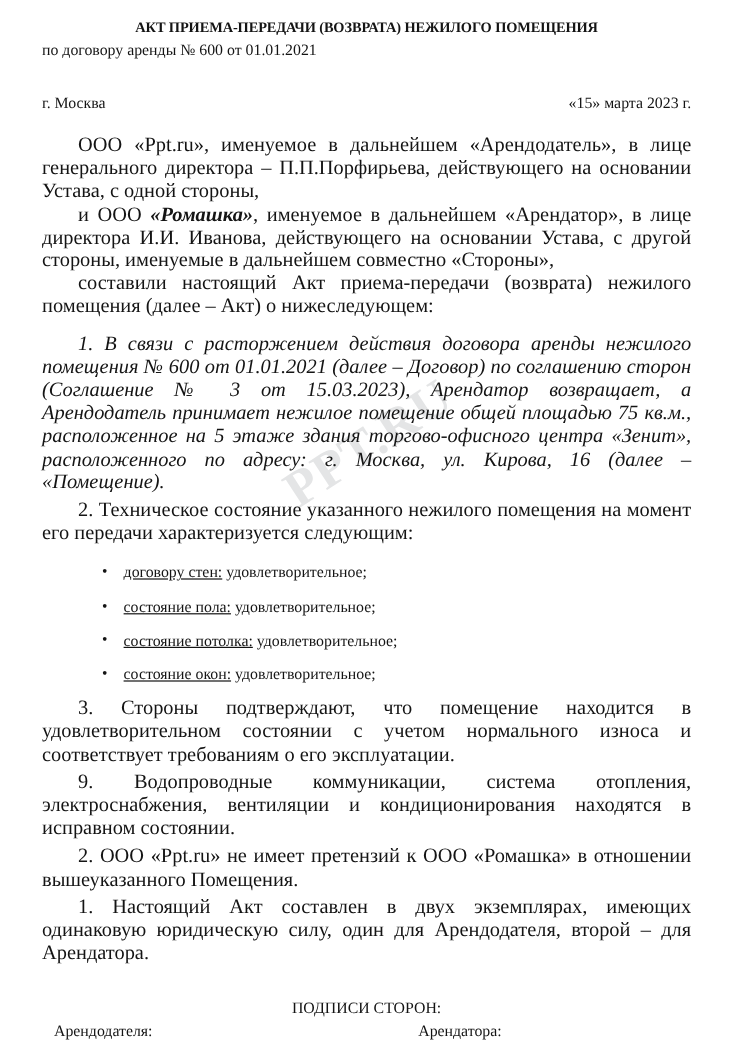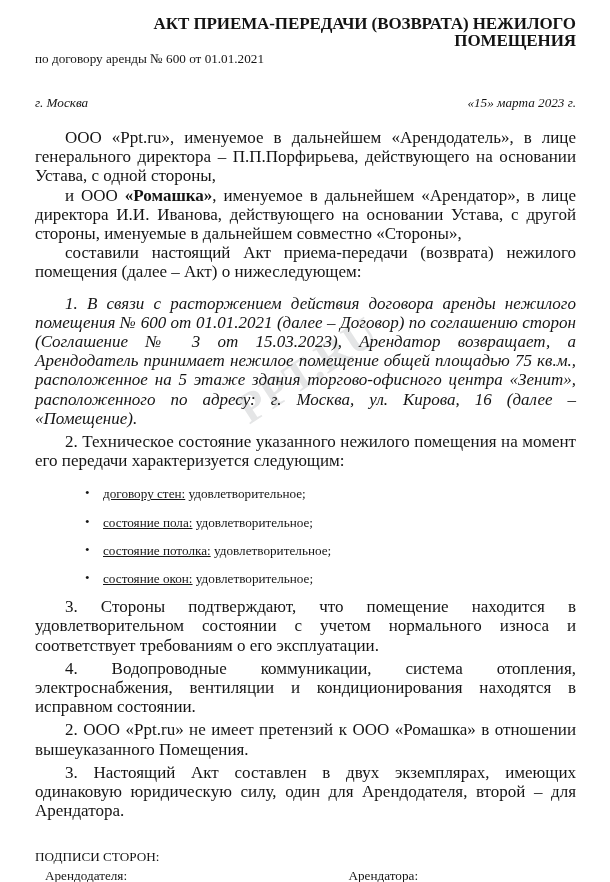--- a/index.html
+++ b/index.html
@@ -38,60 +38,59 @@
     letter-spacing: 1px;
     color: rgba(120,124,132,0.20);
     transform: rotate(-33deg);
     transform-origin: left top;
     white-space: nowrap;
     pointer-events: none;
     user-select: none;
   }
   
   .title {
-    text-align: right;
+    text-align: center;
     font-weight: bold;
-    font-size: 17px;
+    font-size: 12px;
     line-height: 17px;
     letter-spacing: -0.1px;
     margin: 0 0 1px 0;
   }
   .subtitle {
     text-align: left;
     font-size: 13.2px;
     line-height: 17px;
     margin: 0;
   }
   
   .placedate {
     display: flex;
     justify-content: space-between;
     align-items: baseline;
     font-size: 13.2px;
     line-height: 17px;
     margin-top: 27px;
     margin-bottom: 0;
-    font-style: italic;
   }
   .placedate .city { text-align: left; }
   .placedate .date { text-align: left; }
   
   p.para {
     margin: 0;
     text-align: justify;
     text-indent: 30px;
     font-size: 17px;
     line-height: 19.2px;
     -webkit-hyphens: none;
     hyphens: none;
   }
   p.para.gap-top   { margin-top: 4px; }
   p.para.gap-small { margin-top: 12px; font-style: italic; }
   .intro-block { margin-top: 17px; }
-  b.bold { font-weight: bold; }
+  b.bold { font-weight: bold; font-style: italic; }
   
   ul.conditions {
     list-style: none;
     margin: 14px 0 0 0;
     padding: 0 0 0 50px;
     font-size: 13.2px;
     line-height: 19.2px;
   }
   ul.conditions li {
     position: relative;
@@ -102,21 +101,21 @@
     content: "\2022";
     position: absolute;
     left: 0;
     top: -1px;
     font-size: 13px;
     line-height: 19.2px;
   }
   ul.conditions li .label { text-decoration: underline; }
   
   .signatures-title {
-    text-align: left;
+    text-align: center;
     font-size: 13.2px;
     line-height: 19.2px;
     margin-top: 26px;
   }
   .sign-grid {
     display: flex;
     font-size: 13.2px;
     line-height: 19.2px;
   }
   .sign-col { width: 50%; box-sizing: border-box; }
@@ -165,23 +164,23 @@
     <p class="para gap-top">2. Техническое состояние указанного нежилого помещения на момент его передачи характеризуется следующим:</p>
 
     <ul class="conditions">
       <li><span class="label">договору стен:</span><span> удовлетворительное;</span></li>
       <li><span class="label">состояние пола:</span><span> удовлетворительное;</span></li>
       <li><span class="label">состояние потолка:</span><span> удовлетворительное;</span></li>
       <li><span class="label">состояние окон:</span><span> удовлетворительное;</span></li>
     </ul>
 
     <p class="para gap-top">3. Стороны подтверждают, что помещение находится в удовлетворительном состоянии с учетом нормального износа и соответствует требованиям о его эксплуатации.</p>
-    <p class="para gap-top">4. Водопроводные коммуникации, система отопления, электроснабжения, вентиляции и кондиционирования находятся в исправном состоянии.</p>
+    <p class="para gap-top">9. Водопроводные коммуникации, система отопления, электроснабжения, вентиляции и кондиционирования находятся в исправном состоянии.</p>
     <p class="para gap-top">2. ООО «Ppt.ru» не имеет претензий к ООО «Ромашка» в отношении вышеуказанного Помещения.</p>
-    <p class="para gap-top">3. Настоящий Акт составлен в двух экземплярах, имеющих одинаковую юридическую силу, один для Арендодателя, второй – для Арендатора.</p>
+    <p class="para gap-top">1. Настоящий Акт составлен в двух экземплярах, имеющих одинаковую юридическую силу, один для Арендодателя, второй – для Арендатора.</p>
 
     <div class="signatures-title">ПОДПИСИ СТОРОН:</div>
 
     <div class="sign-grid">
 
       <div class="sign-col left">
         <p class="sign-role">Арендодателя:</p>
         <div class="sign-line-row">
           <span>Подпись:</span>
           <span class="sign-rule"></span>

